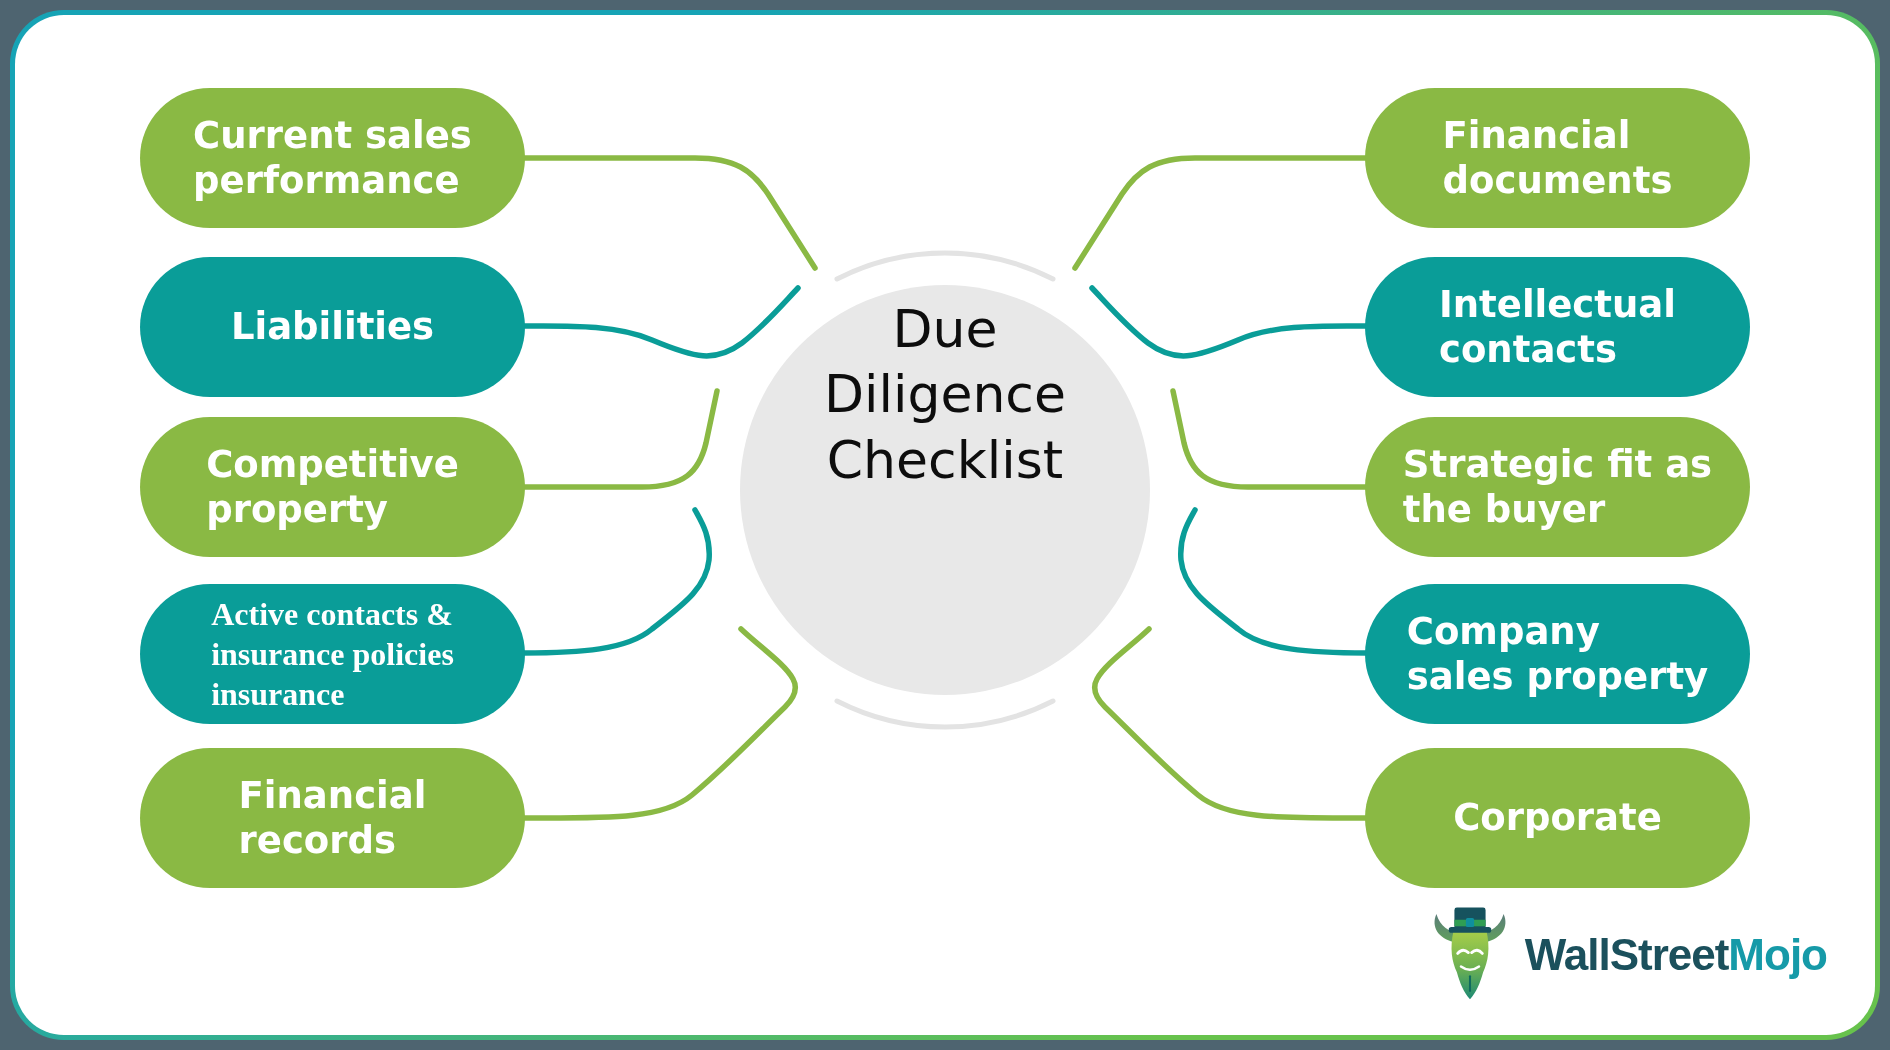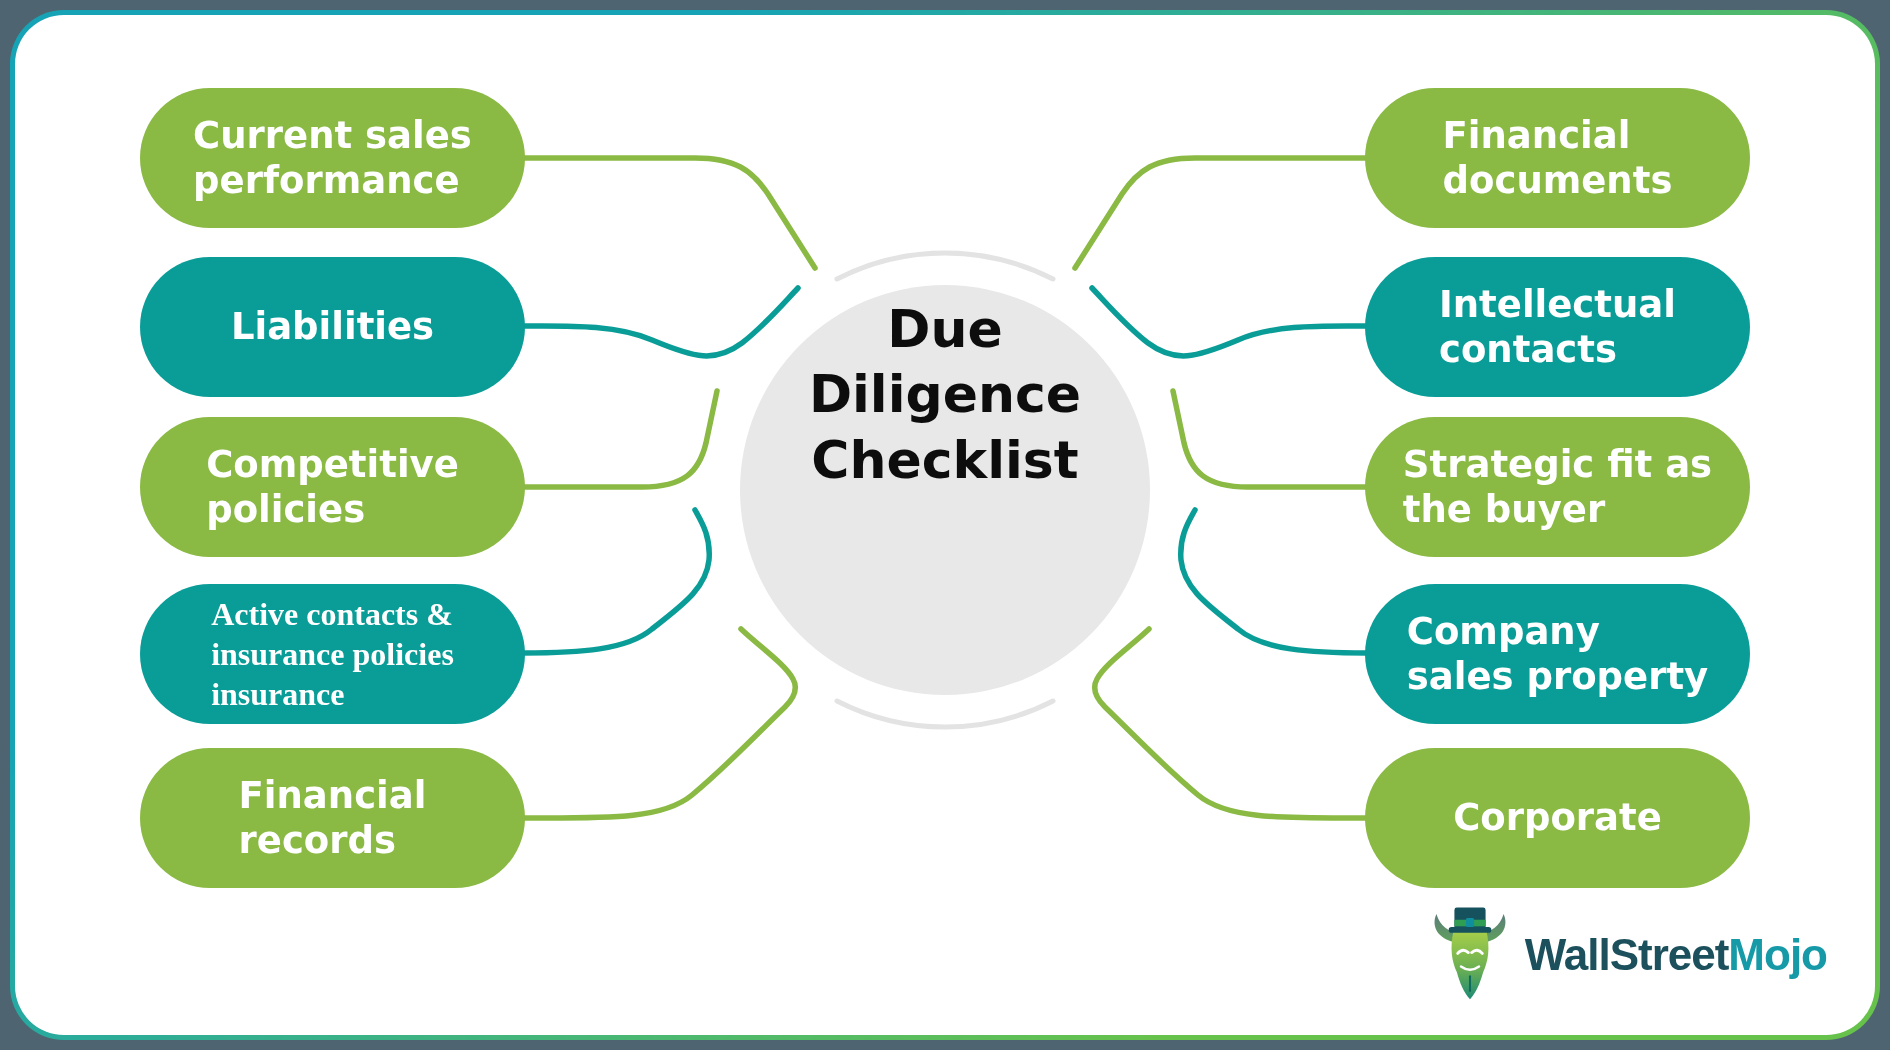--- a/index.html
+++ b/index.html
@@ -29,21 +29,21 @@
   }
   .pill.small{font-size:32px;line-height:1.25;font-family:Liberation Serif, serif;}
   .pill.green{background:var(--green);}
   .pill.teal{background:var(--teal);}
   .col-left{left:125px;}
   .col-right{left:1350px;}
   .r1{top:73px;}.r2{top:242px;}.r3{top:402px;}.r4{top:569px;}.r5{top:733px;}
   .center-title{
     position:absolute;left:730px;top:280px;width:400px;height:200px;
     display:flex;align-items:center;justify-content:center;
-    font-size:52px;font-weight:bold;line-height:1.26;color:var(--title_text);
+    font-size:52px;font-weight:normal;line-height:1.26;color:var(--title_text);
     text-align:center;white-space:pre-line;
   }
   .green-line{stroke:var(--green);stroke-width:5.5;fill:none;stroke-linecap:round;stroke-linejoin:round;}
   .teal-line{stroke:var(--teal);stroke-width:5.5;fill:none;stroke-linecap:round;stroke-linejoin:round;}
   .ring-arc{stroke:var(--ring);stroke-width:5;fill:none;stroke-linecap:round;}
   .logo{
     position:absolute;right:48px;bottom:30px;display:flex;align-items:center;gap:14px;text-align:center;
   }
   .logo-text{font-family:"Liberation Sans",sans-serif;font-weight:bold;font-size:44px;letter-spacing:-1px;}
   .logo-text .ws{color:var(--logo_dark);}
@@ -76,21 +76,21 @@
     </svg>
 
     <div class="center-title">Due
 Diligence
 Checklist</div>
 
     <div class="pill green col-left r1">Current sales
 performance</div>
     <div class="pill teal col-left r2">Liabilities</div>
     <div class="pill green col-left r3">Competitive
-policies</div>
+property</div>
     <div class="pill teal small col-left r4">Active contacts &amp;
 insurance policies
 insurance</div>
     <div class="pill green col-left r5">Financial
 records</div>
 
     <div class="pill green col-right r1">Financial
 documents</div>
     <div class="pill teal col-right r2">Intellectual
 contacts</div>

